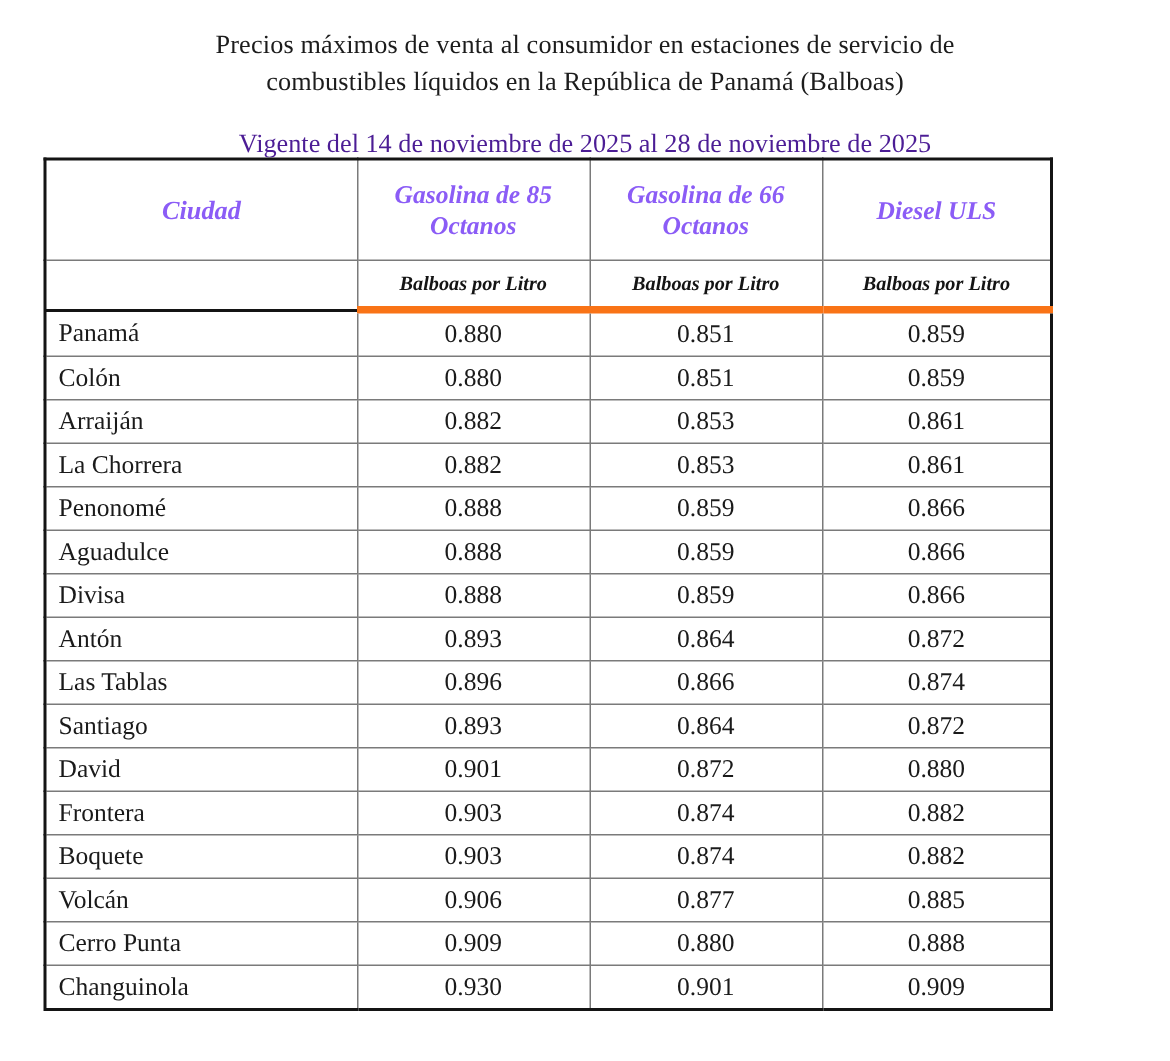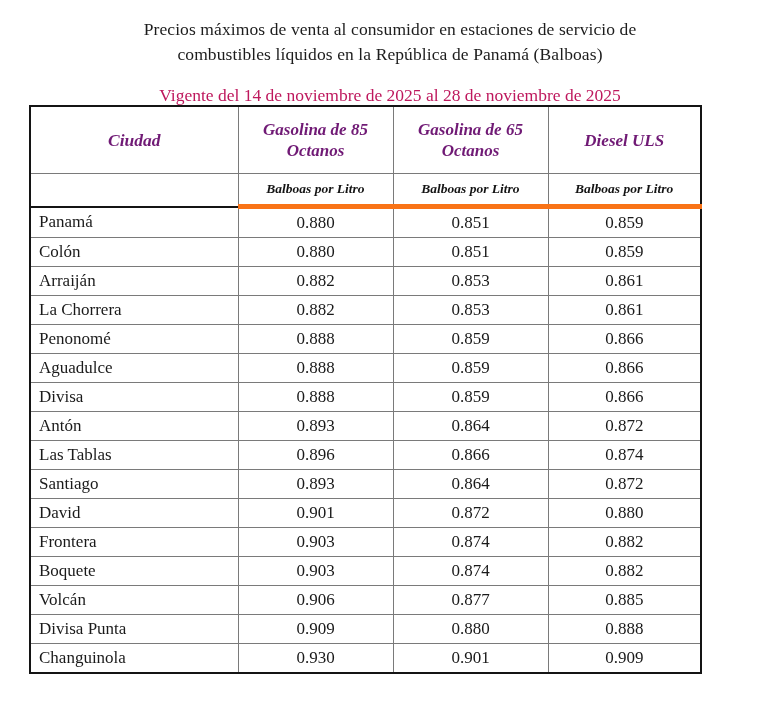--- a/index.html
+++ b/index.html
@@ -33,21 +33,21 @@
     font-size: 17.5px;
     line-height: 25px;
     letter-spacing: 0.1px;
     color: #1c1c1c;
     white-space: nowrap;
   }
   .subtitle-line {
     font-size: 17.5px;
     line-height: 24px;
     margin-top: 16px;
-    color: #be185d;
+    color: #4c1d95;
     white-space: nowrap;
   }
 
   
   .table-wrap {
     position: absolute;
     left: 29px;
     top: 105px;
     width: 671px;
   }
@@ -74,21 +74,21 @@
 
   th.head-main {
     height: 62px;
     font-style: italic;
     font-weight: bold;
     font-size: 17px;
     line-height: 21px;
     text-align: center;
     vertical-align: middle;
     padding: 2px 6px;
-    color: #701a75;
+    color: #8b5cf6;
   }
   th.head-main.city-head {
     font-size: 17.5px;
   }
 
   th.head-sub {
     height: 28px;
     font-style: italic;
     font-weight: bold;
     font-size: 13.5px;
@@ -154,21 +154,21 @@
       <colgroup>
         <col class="c-city">
         <col class="c-g95">
         <col class="c-g91">
         <col class="c-diesel">
       </colgroup>
       <thead>
         <tr>
           <th class="head-main city-head">Ciudad</th>
           <th class="head-main">Gasolina de 85 Octanos</th>
-          <th class="head-main">Gasolina de 65 Octanos</th>
+          <th class="head-main">Gasolina de 66 Octanos</th>
           <th class="head-main">Diesel ULS</th>
         </tr>
         <tr>
           <th class="head-sub blank-sub"></th>
           <th class="head-sub value-sub">Balboas por Litro</th>
           <th class="head-sub value-sub">Balboas por Litro</th>
           <th class="head-sub value-sub">Balboas por Litro</th>
         </tr>
       </thead>
       <tbody id="table-body">
@@ -250,21 +250,21 @@
             <td class="num-cell">0.874</td>
             <td class="num-cell">0.882</td>
           </tr>
           <tr>
             <td class="city-cell">Volcán</td>
             <td class="num-cell">0.906</td>
             <td class="num-cell">0.877</td>
             <td class="num-cell">0.885</td>
           </tr>
           <tr>
-            <td class="city-cell">Divisa Punta</td>
+            <td class="city-cell">Cerro Punta</td>
             <td class="num-cell">0.909</td>
             <td class="num-cell">0.880</td>
             <td class="num-cell">0.888</td>
           </tr>
           <tr>
             <td class="city-cell">Changuinola</td>
             <td class="num-cell">0.930</td>
             <td class="num-cell">0.901</td>
             <td class="num-cell">0.909</td>
           </tr>

